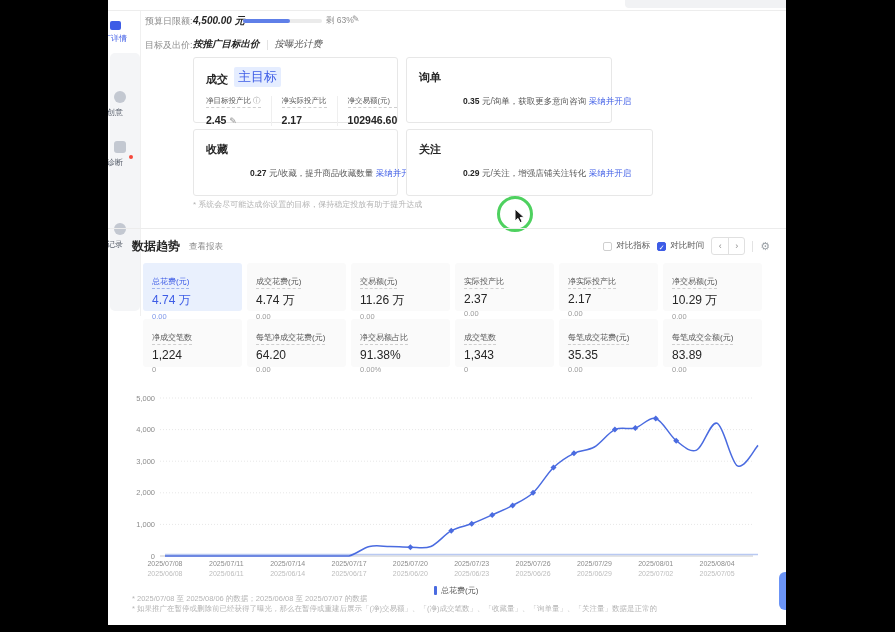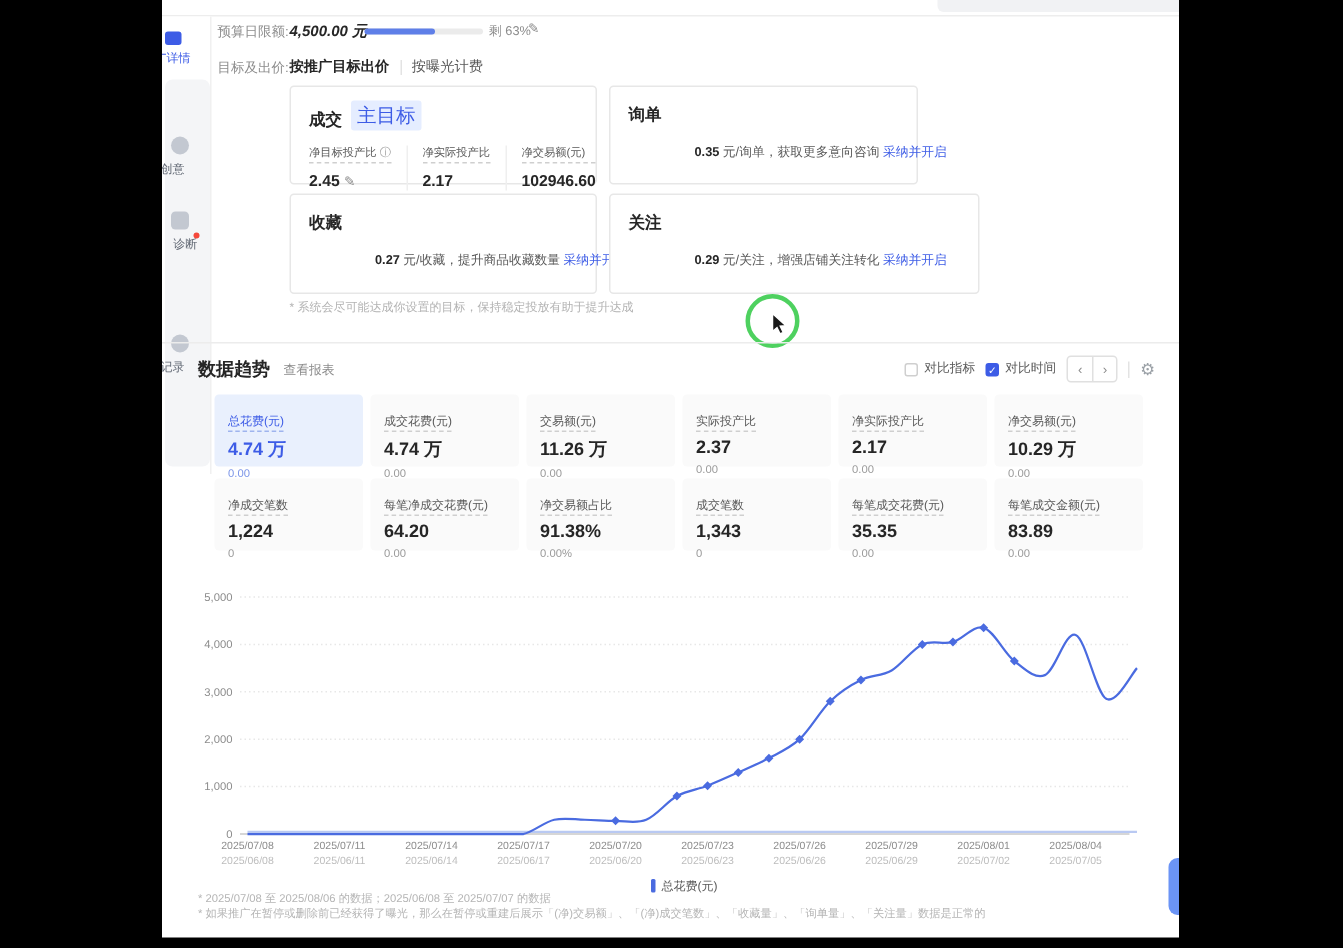--- a/index.html
+++ b/index.html
@@ -75,21 +75,21 @@
   .pg-btn { width:16px; text-align:center; font-size:9px; color:#8c8c8c; line-height:16px; cursor:pointer; }
   .pg-btn + .pg-btn { border-left:1px solid #e0e0e0; }
   .v-sep { width:1px; height:11px; background:#e3e3e3; }
   .gear { font-size:11px; color:#9aa0a6; cursor:pointer; }
 
   
   .mgrid { position:absolute; left:35px; top:263px; width:619px; display:grid; grid-template-columns:repeat(6,99px); gap:8px 5px; }
   .mcard { height:48px; background:#fafafa; border-radius:3px; padding:7px 9px; cursor:pointer; }
   .mcard.sel { background:#e9f0fd; }
   .mlabel { font-size:8px; color:#595959; display:inline-block; border-bottom:1px dashed #cfcfcf; padding-bottom:1px; white-space:nowrap; }
-  .mvalue { font-size:12px; font-weight:bold; color:#262626; margin-top:3px; }
+  .mvalue { font-size:12px; font-weight:normal; color:#262626; margin-top:3px; }
   .msub { font-size:7.5px; color:#9b9b9b; margin-top:3px; }
   .mcard.sel .mlabel { color:#3d5ce6; border-bottom-color:#9fb4ee; }
   .mcard.sel .mvalue { color:#3d5ce6; }
   .mcard.sel .msub { color:#7d96e8; }
 
   .chart-wrap { position:absolute; left:25px; top:390px; width:650px; height:192px; }
   .legend { position:absolute; left:326px; top:585px; display:flex; align-items:center; gap:4px; cursor:pointer; }
   .legend-swatch { width:3px; height:9px; background:#4a6be0; border-radius:1px; }
   .legend-lbl { font-size:8px; color:#595959; }
   .foot { position:absolute; left:24px; font-size:7.5px; color:#b5b5b5; white-space:nowrap; }
@@ -108,21 +108,21 @@
     <div class="sidebar">
       <div class="sb-item1">
         <span class="sb-badge"></span>
         <span class="sb-label-active">广详情</span>
       </div>
       <div class="sb-group">
           <div class="sb-it" style="top: 38px;">
             <span class="sb-ico "></span>
             <span class="sb-txt">创意</span>
           </div>
-          <div class="sb-it" style="top: 88px; text-align: center;">
+          <div class="sb-it" style="top: 88px;">
             <span class="sb-ico sq"></span>
             <span class="sb-txt">诊断<span class="red-dot"></span></span>
           </div>
           <div class="sb-it" style="top: 170px;">
             <span class="sb-ico "></span>
             <span class="sb-txt">记录</span>
           </div>
         </div>
     </div>
 
@@ -132,21 +132,21 @@
     <span class="budget-val abs" style="left:85px; top:14px;">4,500.00 元</span>
     <div class="prog-track" style="top:19px;">
       <div class="prog-fill" style="width: 59%;"></div>
     </div>
     <span class="remain" style="top:15px; left:218px;">剩 63%</span>
     <span class="pencil abs budget-edit" style="top:14px;">✎</span>
 
     <div class="goal-row">
       <span class="lbl">目标及出价:</span>
     </div>
-    <div class="goal-tabs abs" style="left:85px; top:38px;">
+    <div class="goal-tabs abs" style="left:85px; top:38px;font-style:italic;">
       <span class="tab-a">按推广目标出价</span>
       <span class="tab-sep"></span>
       <span class="tab-b">按曝光计费</span>
     </div>
 
     <div class="gcard" style="left:85px; top:57px; width:205px; height:66px;">
       <div>
         <span class="gtitle">成交</span><span class="gbadge">主目标</span>
       </div>
       <div class="gmetrics" id="deal-metrics">

